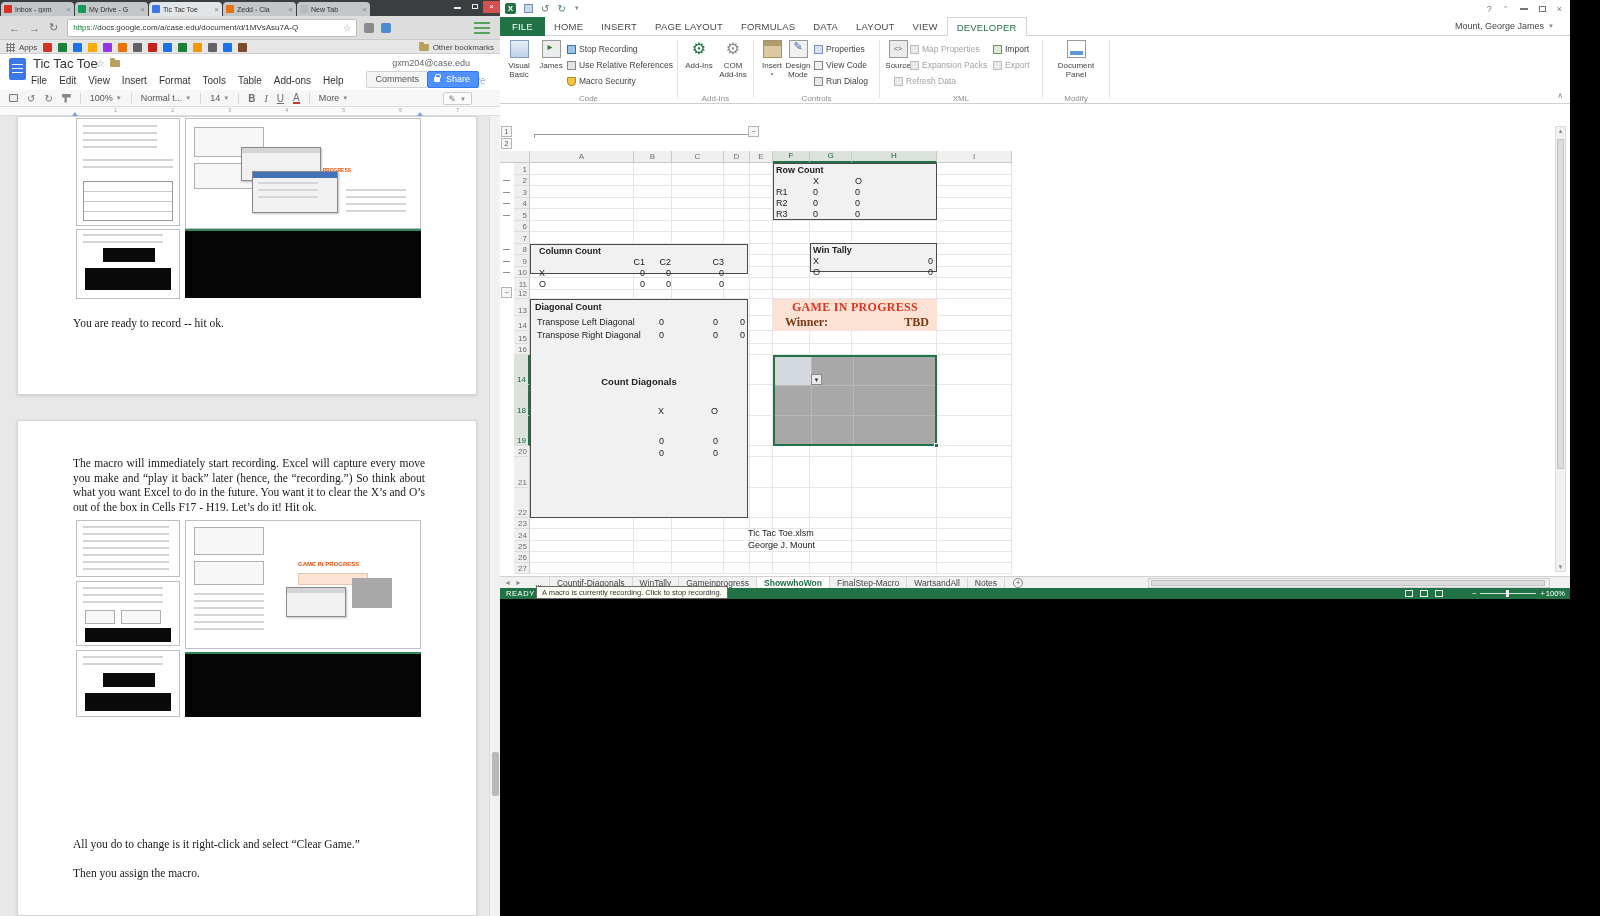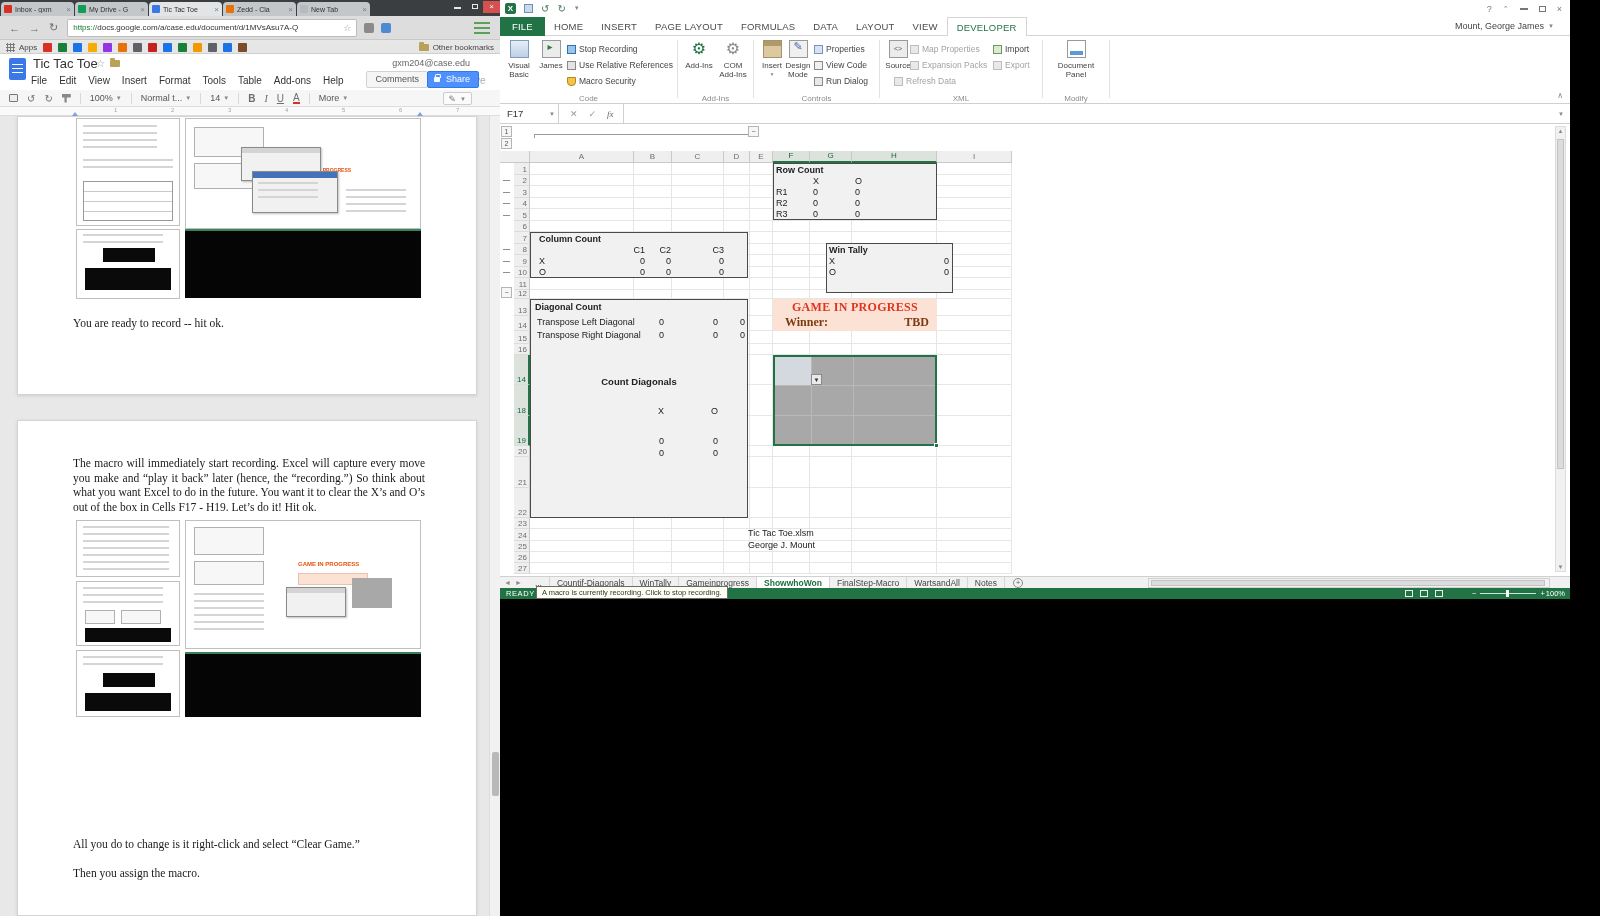--- a/index.html
+++ b/index.html
@@ -519,29 +519,20 @@
     <div class="rgroup" style="left:543px;width:66px">
       <div class="bigbtn" style="left:15px;width:36px">
         <div class="bi bi-doc"></div>
         <span>Document Panel</span>
       </div>
       <div class="rg-label">Modify</div>
     </div>
     <div class="rg-div" style="left:609px"></div>
     <span class="rib-collapse">∧</span>
   </div>
-  <div class="x-formula">
-    <div class="namebox">F17</div>
-    <div class="nb-dd">▼</div>
-    <span class="fbt">✕</span>
-    <span class="fbt">✓</span>
-    <span class="fbt fx">fx</span>
-    <div class="f-input"></div>
-    <div class="f-collapse">▼</div>
-  </div>
   <div class="x-grid">
 
     <div class="olb" style="left:1px;top:2px">1</div>
     <div class="olb" style="left:1px;top:14px">2</div>
     <div class="ol-bracket"></div>
     <div class="olb" style="left:248px;top:2px">−</div>
     <div class="x-corner"></div>
     <div id="col-heads">
         <div class="colh" style="width: 104px;">A</div>
         <div class="colh" style="width: 38px;">B</div>
@@ -645,42 +636,42 @@
         <span style="left:39px">0</span>
         <span style="left:81px">0</span>
       </div>
       <div class="xr" style="top:45px">
         <span style="left:2px">R3</span>
         <span style="left:39px">0</span>
         <span style="left:81px">0</span>
       </div>
     </div>
 
-    <div class="xbox" style="left:30px;top:108px;width:218px;height:46px">
+    <div class="xbox" style="left:30px;top:120px;width:218px;height:30px">
       <div class="xb-title" style="left:8px">Column Count</div>
       <div class="xr" style="top:12px">
         <span class="ra" style="left:60px;width:54px">C1</span>
         <span class="ra" style="left:114px;width:26px">C2</span>
         <span class="ra" style="left:140px;width:53px">C3</span>
       </div>
       <div class="xr" style="top:23px">
         <span style="left:8px">X</span>
         <span class="ra" style="left:60px;width:54px">0</span>
         <span class="ra" style="left:114px;width:26px">0</span>
         <span class="ra" style="left:140px;width:53px">0</span>
       </div>
       <div class="xr" style="top:34px">
         <span style="left:8px">O</span>
         <span class="ra" style="left:60px;width:54px">0</span>
         <span class="ra" style="left:114px;width:26px">0</span>
         <span class="ra" style="left:140px;width:53px">0</span>
       </div>
     </div>
 
-    <div class="xbox" style="left:326px;top:119px;width:127px;height:50px">
+    <div class="xbox" style="left:310px;top:119px;width:127px;height:29px">
       <div class="xb-title">Win Tally</div>
       <div class="xr" style="top:12px">
         <span style="left:2px">X</span>
         <span class="ra" style="left:58px;width:64px">0</span>
       </div>
       <div class="xr" style="top:23px">
         <span style="left:2px">O</span>
         <span class="ra" style="left:58px;width:64px">0</span>
       </div>
     </div>

